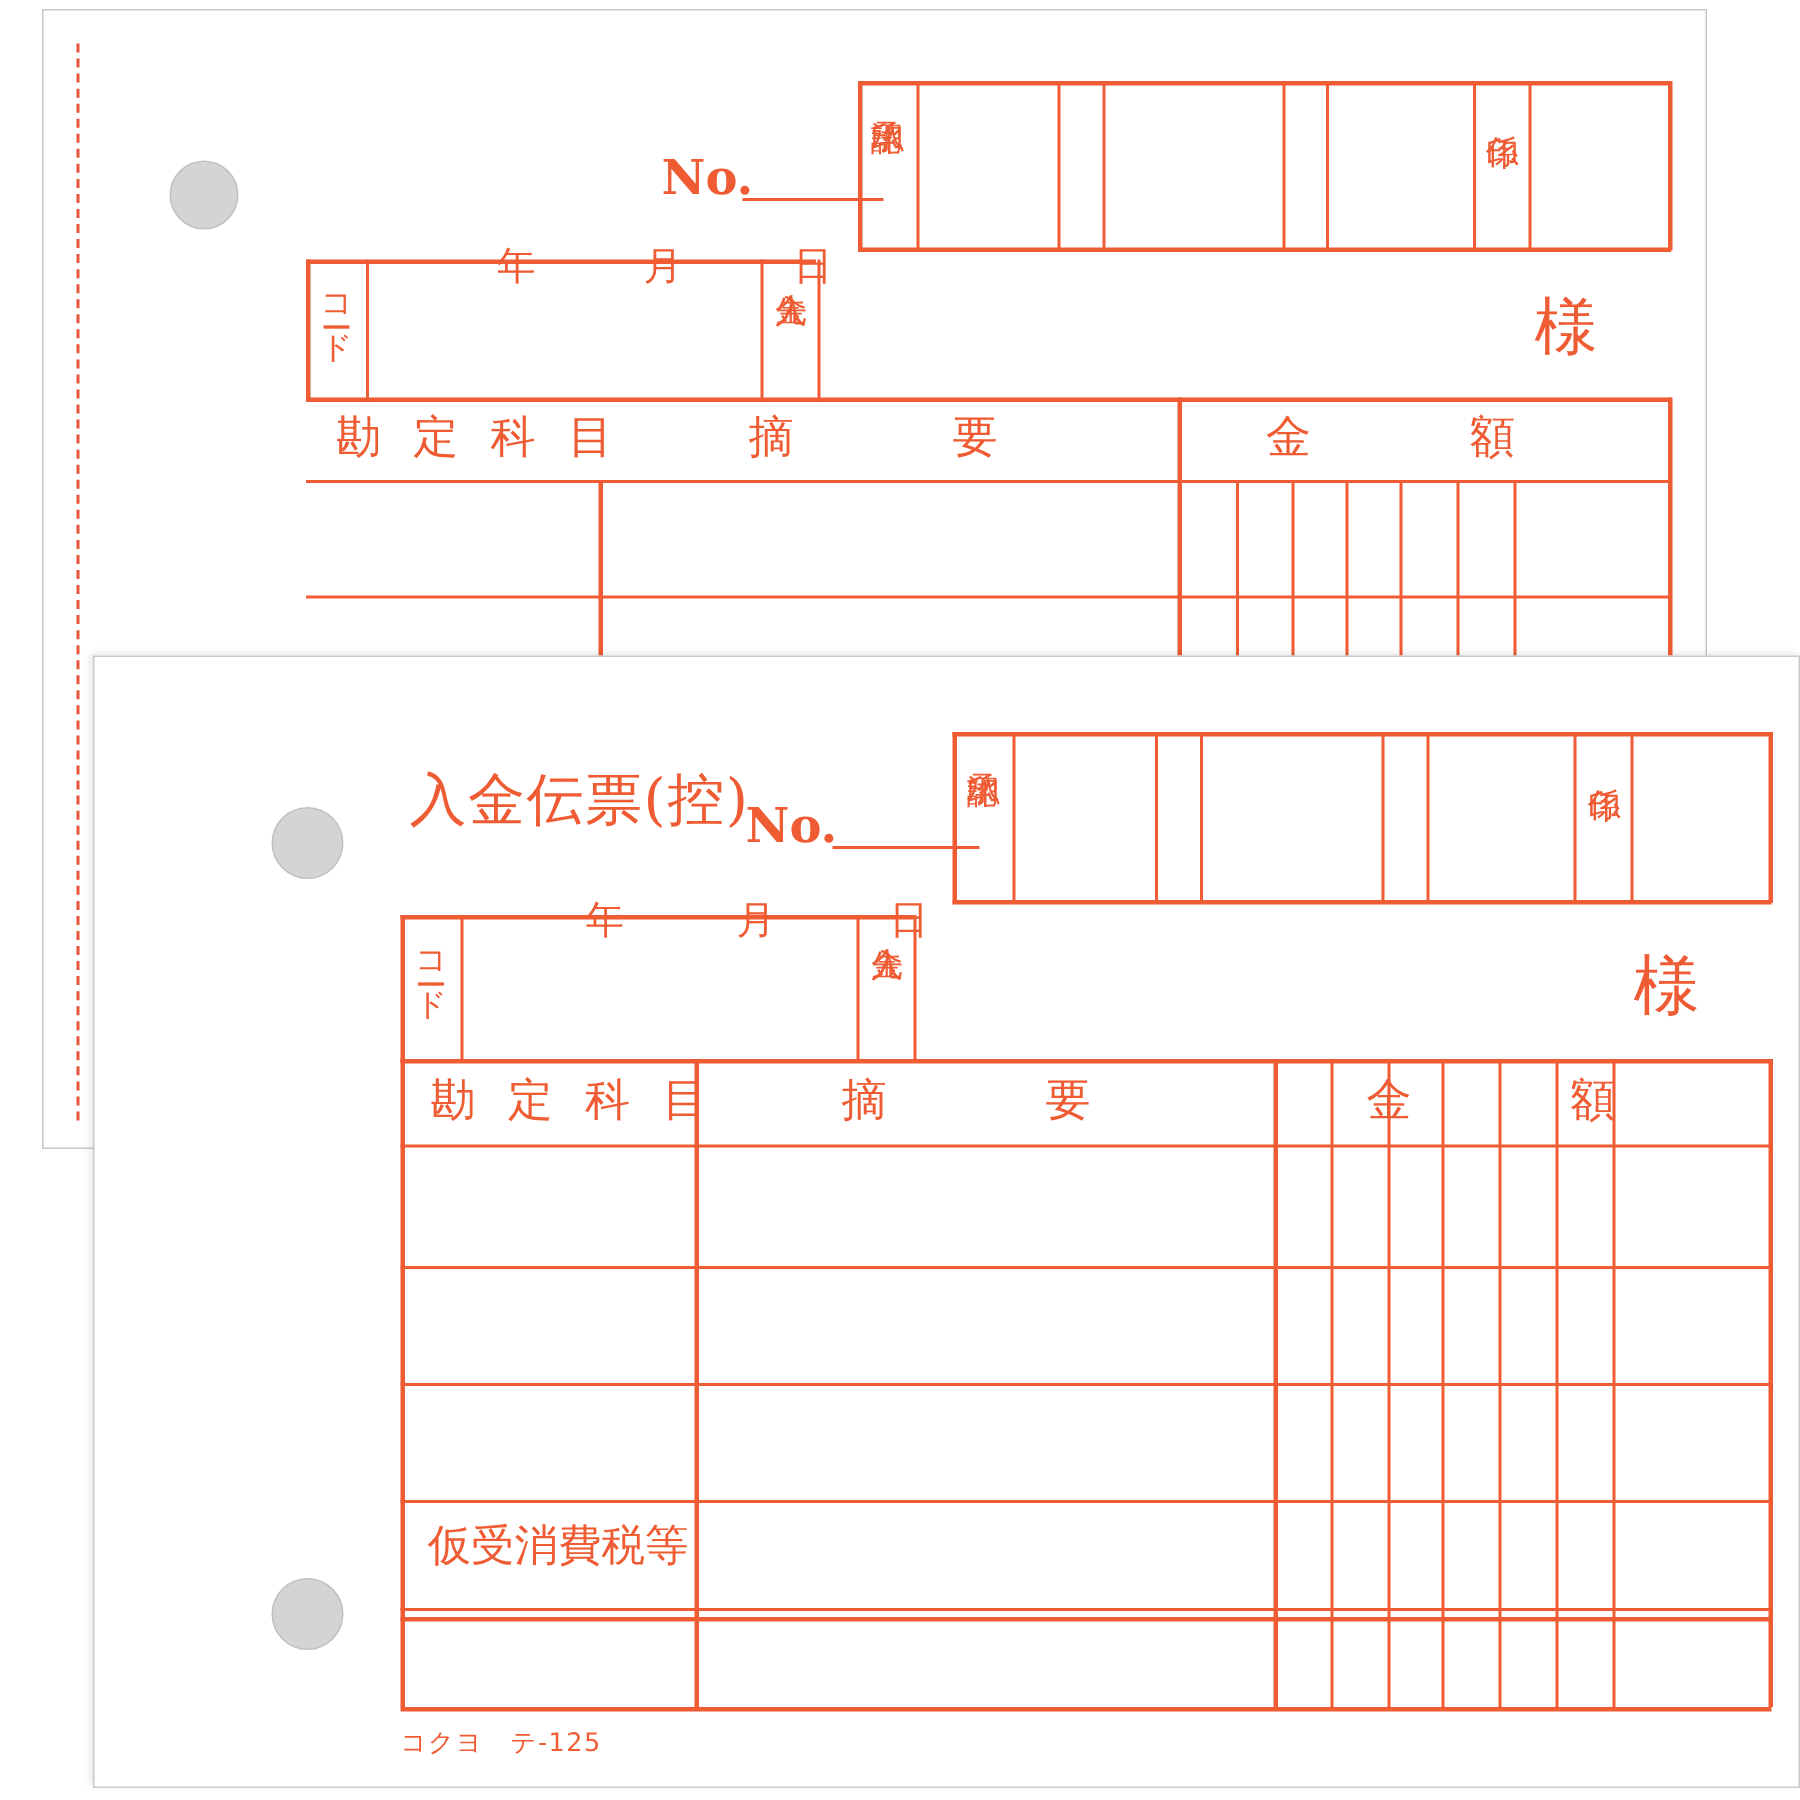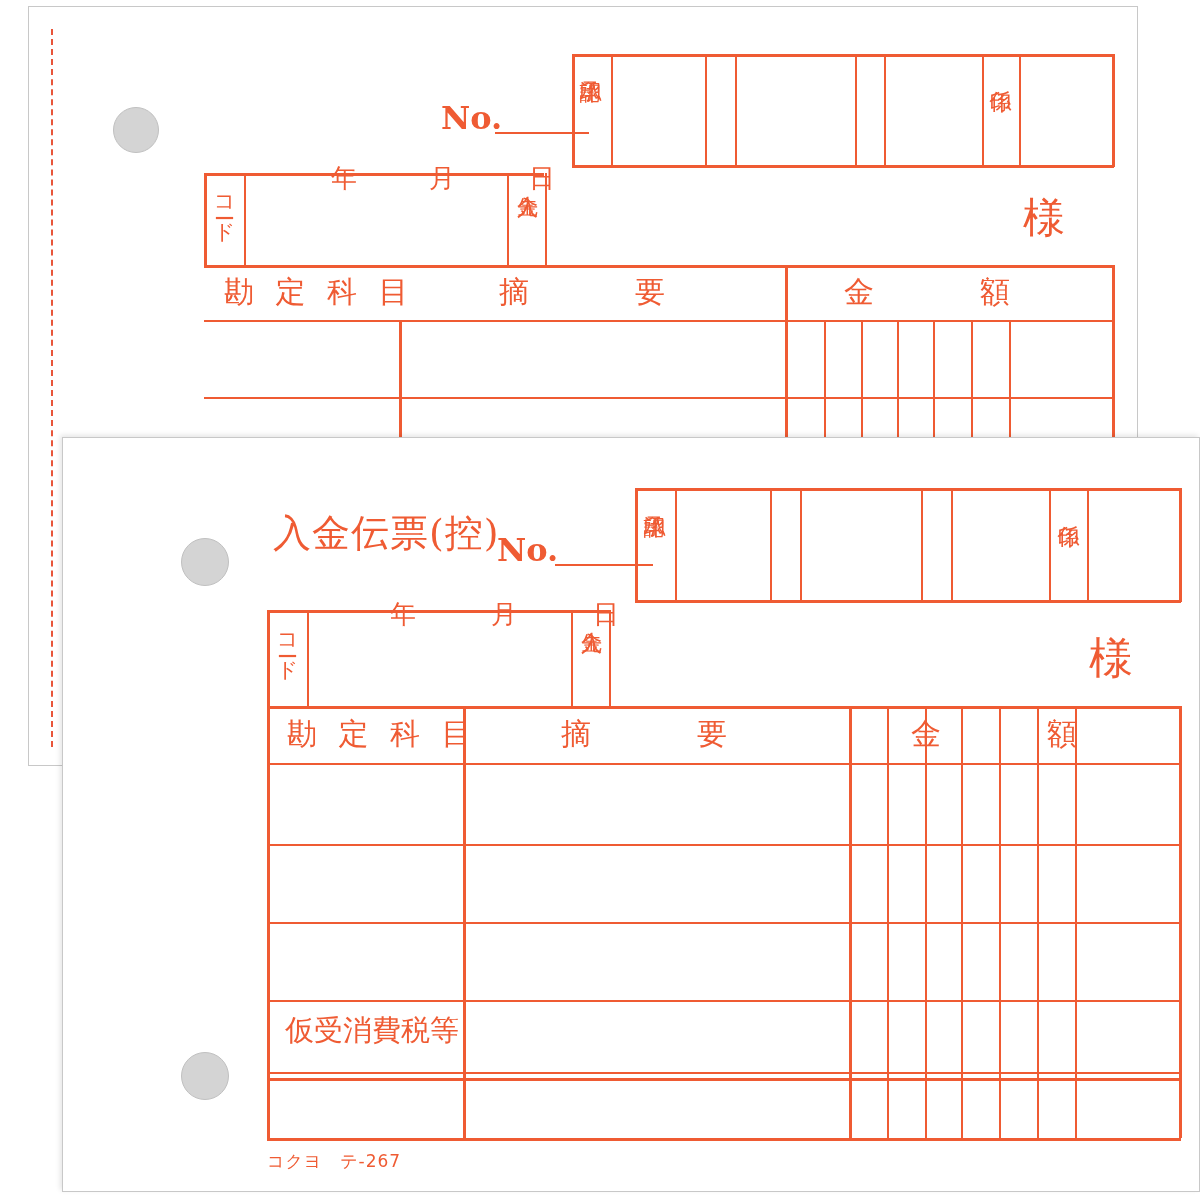--- a/index.html
+++ b/index.html
@@ -209,14 +209,14 @@
   <div class="ln h1" style="left:204px; top:406px; width:914px;"></div>
   <div class="ln h1" style="left:204px; top:484px; width:914px;"></div>
   <div class="ln h1" style="left:204px; top:562px; width:914px;"></div>
   <div class="ln h1" style="left:204px; top:634px; width:914px;"></div>
   <div class="ln h2" style="left:204px; top:640px; width:914px;"></div>
   <div class="ln h2" style="left:204px; top:700px; width:914px;"></div>
 
   <div class="txt" style="left:222px; top:578px; font-size:29px;">仮受消費税等</div>
 
 
-  <div class="footer-code" style="left:204px; top:712px;">コクヨ　テ-267</div>
+  <div class="footer-code" style="left:204px; top:712px;">コクヨ　テ-125</div>
 </div>
 
 </body></html>

